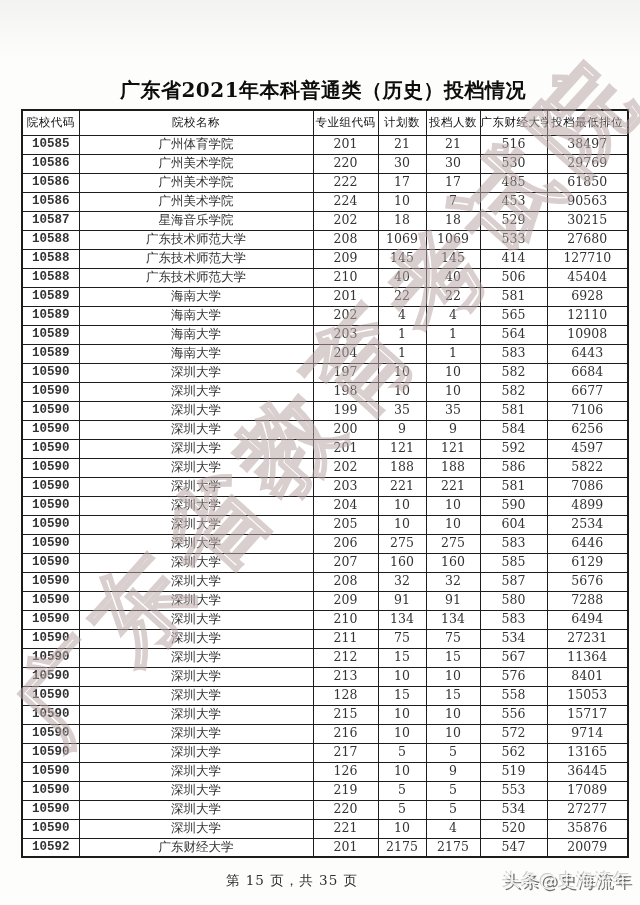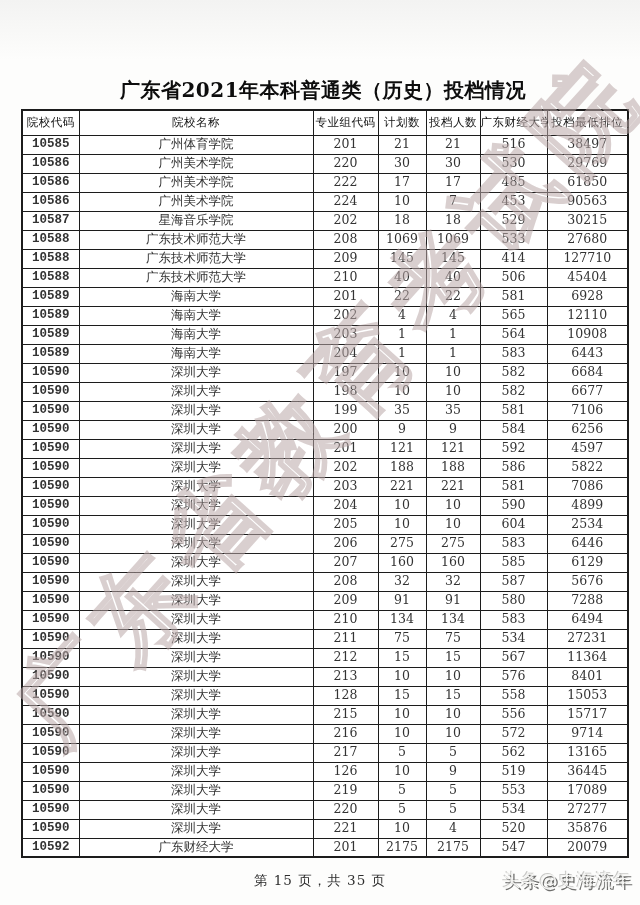--- a/index.html
+++ b/index.html
@@ -87,21 +87,21 @@
   .c1 { width: 234px; }
   .c2 { width: 65px; }
   .c3 { width: 48px; }
   .c4 { width: 54px; }
   .c5 { width: 67px; }
   .c6 { width: 81px; }
   .footer-pageinfo {
     position: absolute;
     left: 0;
     top: 872px;
-    width: 640px;
+    width: 584px;
     text-align: center;
     font-size: 13.5px;
     color: #2e2e2e;
     letter-spacing: 1px;
     z-index: 2;
   }
   .footer-brand {
     position: absolute;
     right: 8px;
     top: 868px;

